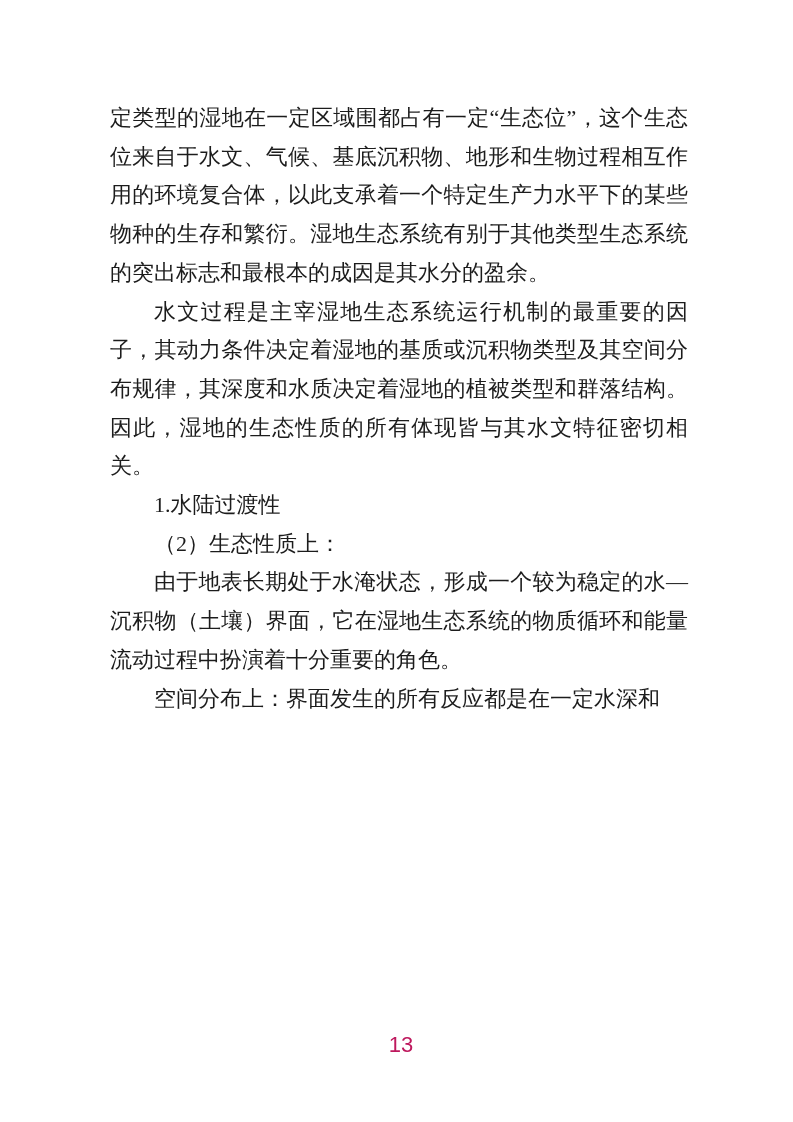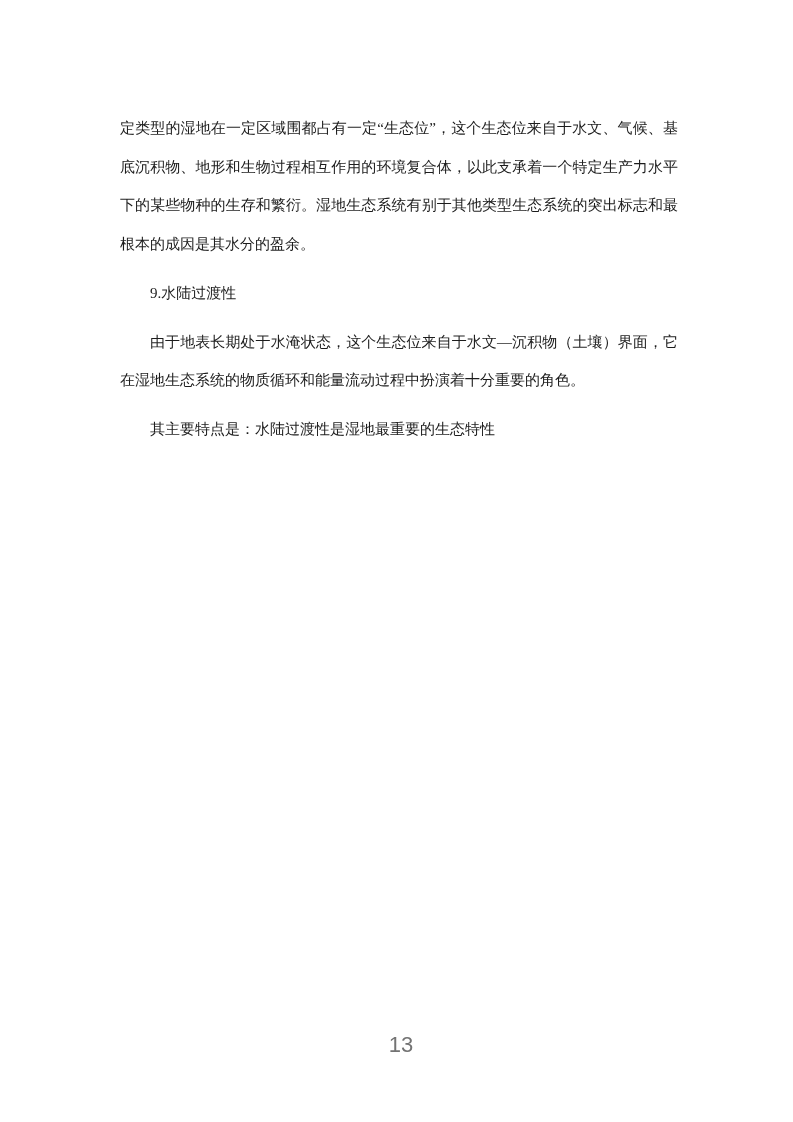--- a/index.html
+++ b/index.html
@@ -16,50 +16,52 @@
     font-family: "Liberation Serif", "DejaVu Serif", serif;
     color: #1c1c1c;
   }
   .text-block {
     position: absolute;
     left: 110px;
     top: 99px;
     width: 578px;
   }
   .text-block p {
-    margin: 10px;
-    font-size: 15px;
+    margin: 0;
+    font-size: 22px;
     line-height: 38.7px;
     text-align: justify;
     text-justify: inter-character;
     word-break: break-all;
   }
   .text-block p.indent {
     text-indent: 2em;
   }
   .page-number {
     position: absolute;
     left: 0;
     right: 0;
     top: 1031px;
     text-align: center;
     font-family: "Liberation Sans", "DejaVu Sans", sans-serif;
     font-size: 22px;
     line-height: 28px;
-    color: #737373;
+    color: #be185d;
     padding-left: 9px;
   }
 </style>
 </head>
 <body>
 
 <div class="page">
 
   <div class="text-block">
     <p>定类型的湿地在一定区域围都占有一定“生态位”，这个生态位来自于水文、气候、基底沉积物、地形和生物过程相互作用的环境复合体，以此支承着一个特定生产力水平下的某些物种的生存和繁衍。湿地生态系统有别于其他类型生态系统的突出标志和最根本的成因是其水分的盈余。</p>
-    <p class="indent">9.水陆过渡性</p>
-    <p class="indent">由于地表长期处于水淹状态，这个生态位来自于水文—沉积物（土壤）界面，它在湿地生态系统的物质循环和能量流动过程中扮演着十分重要的角色。</p>
-    <p class="indent">其主要特点是：水陆过渡性是湿地最重要的生态特性</p>
+    <p class="indent">水文过程是主宰湿地生态系统运行机制的最重要的因子，其动力条件决定着湿地的基质或沉积物类型及其空间分布规律，其深度和水质决定着湿地的植被类型和群落结构。因此，湿地的生态性质的所有体现皆与其水文特征密切相关。</p>
+    <p class="indent">1.水陆过渡性</p>
+    <p class="indent">（2）生态性质上：</p>
+    <p class="indent">由于地表长期处于水淹状态，形成一个较为稳定的水—沉积物（土壤）界面，它在湿地生态系统的物质循环和能量流动过程中扮演着十分重要的角色。</p>
+    <p class="indent">空间分布上：界面发生的所有反应都是在一定水深和</p>
   </div>
 
   <div class="page-number">13</div>
 
 </div>
 
 </body></html>

